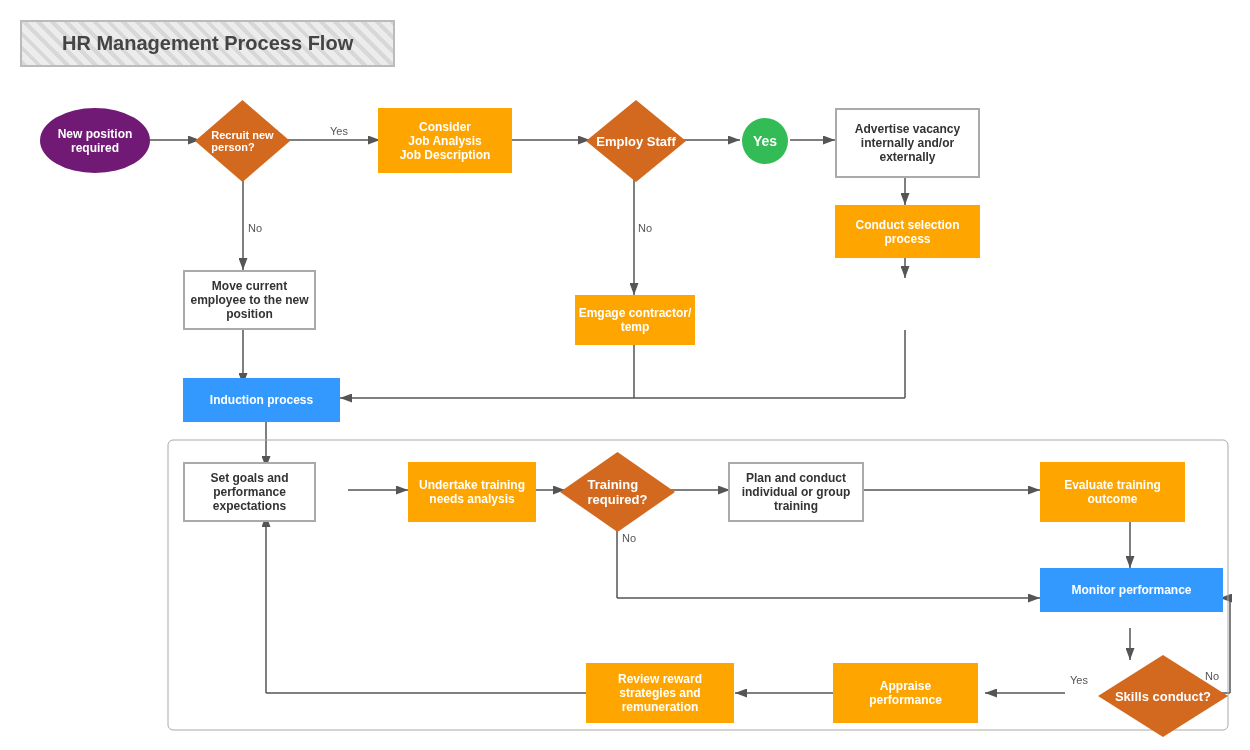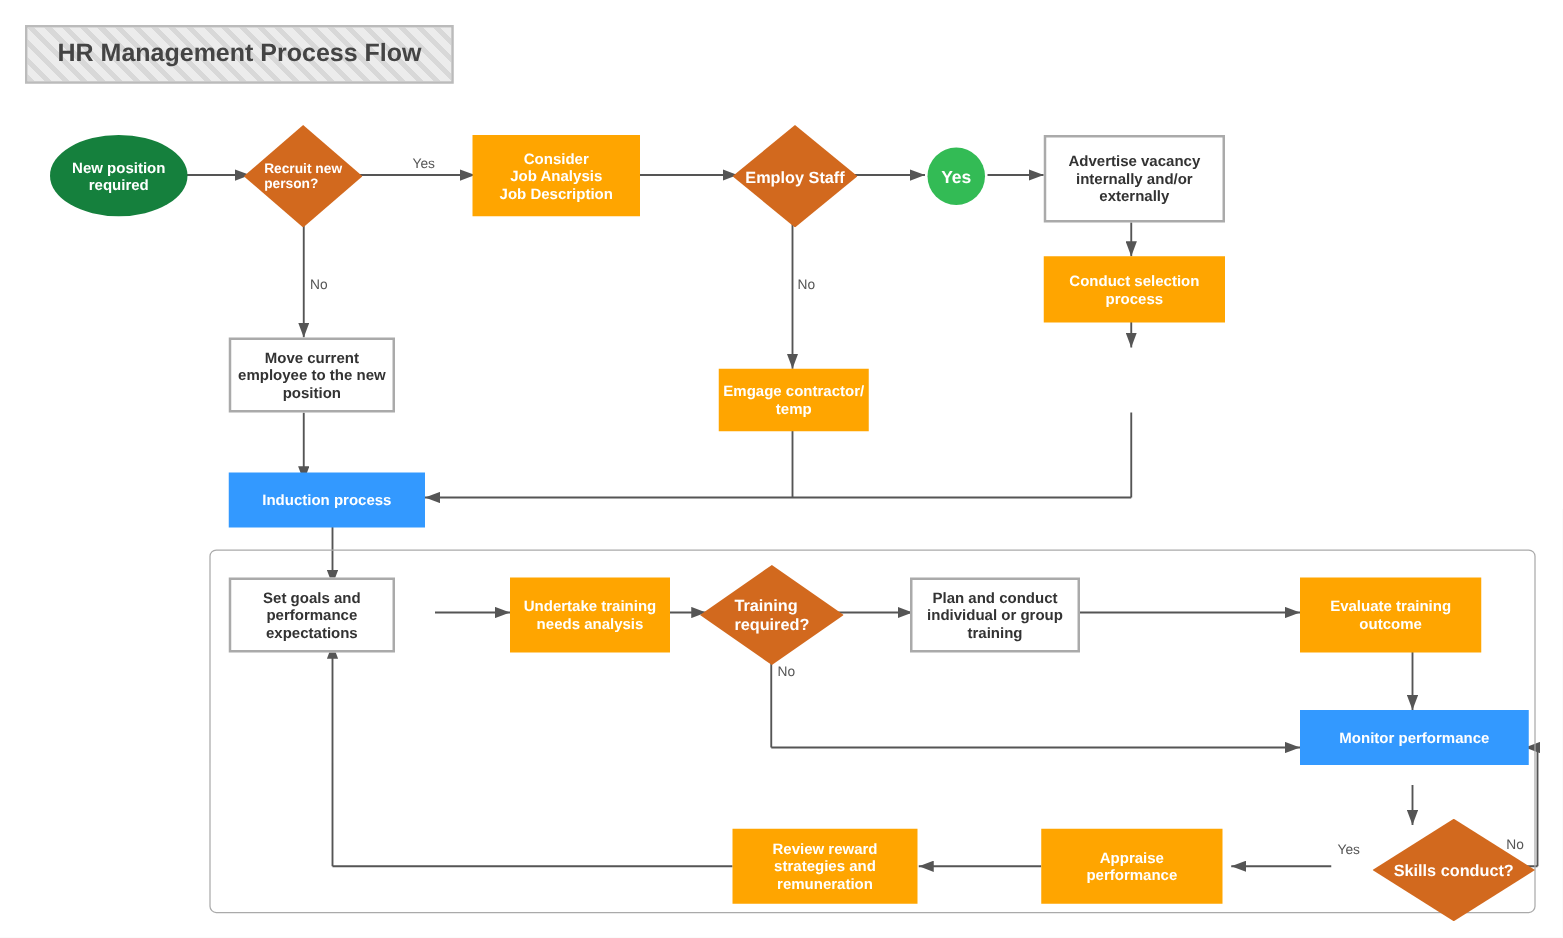--- a/index.html
+++ b/index.html
@@ -15,21 +15,21 @@
       width: 1250px;
       height: 750px;
       background: white;
     }
     .title-box {
       position: absolute;
       top: 20px;
       left: 20px;
       background: #e0e0e0;
       border: 2px solid #bbb;
-      padding: 10px 24px;
+      padding: 10px 40px;
       font-size: 20px;
       font-weight: bold;
       color: #444;
       
       background: repeating-linear-gradient(
         45deg,
         #d8d8d8,
         #d8d8d8 4px,
         #ececec 4px,
         #ececec 10px
@@ -40,21 +40,21 @@
       position: absolute;
       display: flex;
       align-items: center;
       justify-content: center;
       text-align: center;
       font-size: 12px;
       font-weight: bold;
     }
     .oval {
       border-radius: 50%;
-      background: #15803d;
+      background: #701a75;
       color: white;
     }
     .rect-yellow {
       background: #FFA500;
       color: white;
     }
     .rect-blue {
       background: #3399FF;
       color: white;
     }

